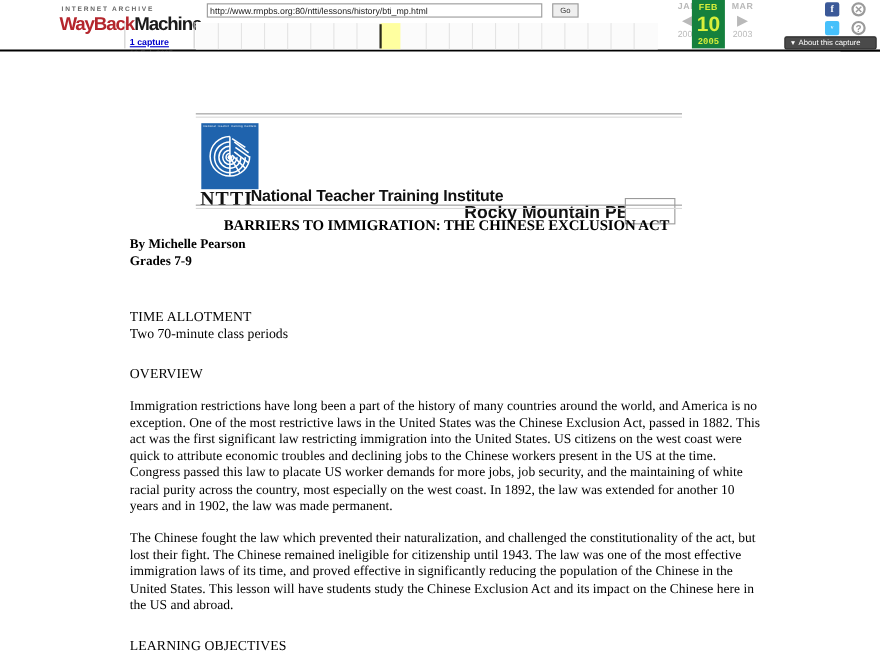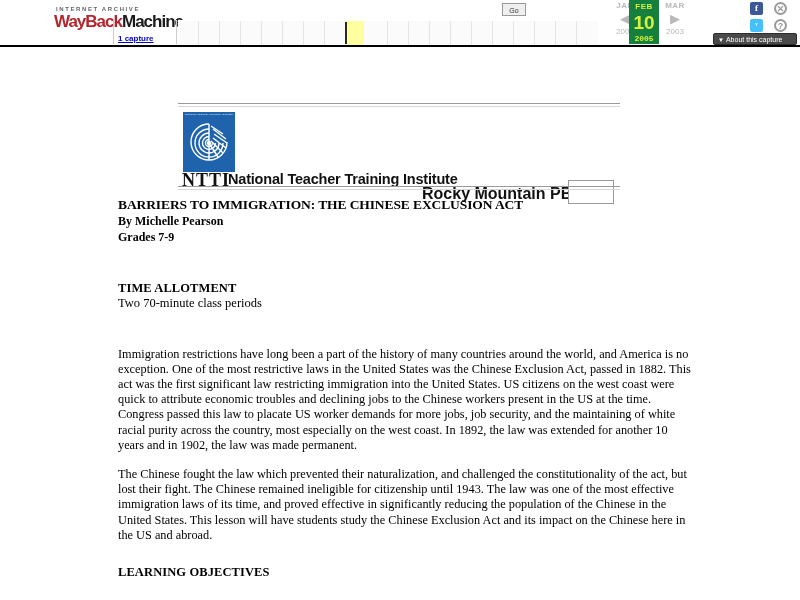--- a/index.html
+++ b/index.html
@@ -158,24 +158,25 @@
     border:1px solid #9a9a9a;background:#ffffff;
   }
 
   #doc{
     position:absolute;left:118px;top:150px;width:576px;
     color:#000000;font-family:"Liberation Serif",serif;
   }
   .doc-title{
     font-size:13.5px;font-weight:bold;line-height:15.5px;margin:0;
     letter-spacing:-.1px;
+    text-align:center;
   }
   .doc-sub{font-size:12px;font-weight:bold;line-height:16px;margin:0;}
   .sec-head{
-    font-size:12.5px;font-weight:bold;margin:0;line-height:15px;
+    font-size:12.5px;font-weight:normal;margin:0;line-height:15px;
     letter-spacing:.1px;
   }
   .sec-sub{font-size:12.5px;line-height:15px;margin:0;}
   .para{
     font-size:12.3px;line-height:15.2px;margin:0;text-align:left;
   }
   .gap-lg{height:22px;}
   .gap-md{height:14px;}
 </style>
 </head>
@@ -191,20 +192,21 @@
   </div>
 
   <div class="vdiv" style="left:113px;top:20px;height:24px;"></div>
   <div class="vdiv" style="left:176px;top:20px;height:24px;"></div>
 
   <div id="wm-capture-info">
     <a id="wm-capture-count" href="#">1 capture</a>
     <span id="wm-capture-date">10 Feb 2005</span>
   </div>
 
+  <div id="wm-urlbar" title="Enter a URL or keywords">http://www.rmpbs.org:80/ntti/lessons/history/bti_mp.html</div>
   <div id="wm-go">Go</div>
 
   <div id="wm-timeline">
     <div class="tick" style="left:20px;"></div>
       <div class="tick" style="left:41px;"></div>
     <div class="tick" style="left:62px;"></div>
       <div class="tick" style="left:83px;"></div>
     <div class="tick" style="left:104px;"></div>
       <div class="tick" style="left:125px;"></div>
     <div class="tick" style="left:146px;"></div>
@@ -292,20 +294,21 @@
     <p class="doc-sub">Grades 7-9</p>
 
     <div class="gap-lg"></div>
     <div class="gap-md"></div>
 
     <p class="sec-head">TIME ALLOTMENT</p>
     <p class="sec-sub">Two 70-minute class periods</p>
 
     <div class="gap-lg"></div>
 
+    <p class="sec-head">OVERVIEW</p>
 
     <div class="gap-md"></div>
 
     <p class="para">Immigration restrictions have long been a part of the history of many countries around the world, and America is no exception. One of the most restrictive laws in the United States was the Chinese Exclusion Act, passed in 1882. This act was the first significant law restricting immigration into the United States. US citizens on the west coast were quick to attribute economic troubles and declining jobs to the Chinese workers present in the US at the time. Congress passed this law to placate US worker demands for more jobs, job security, and the maintaining of white racial purity across the country, most especially on the west coast. In 1892, the law was extended for another 10 years and in 1902, the law was made permanent.</p>
 
     <div class="gap-md"></div>
 
     <p class="para">The Chinese fought the law which prevented their naturalization, and challenged the constitutionality of the act, but lost their fight. The Chinese remained ineligible for citizenship until 1943. The law was one of the most effective immigration laws of its time, and proved effective in significantly reducing the population of the Chinese in the United States. This lesson will have students study the Chinese Exclusion Act and its impact on the Chinese here in the US and abroad.</p>
 
     <div class="gap-lg"></div>

